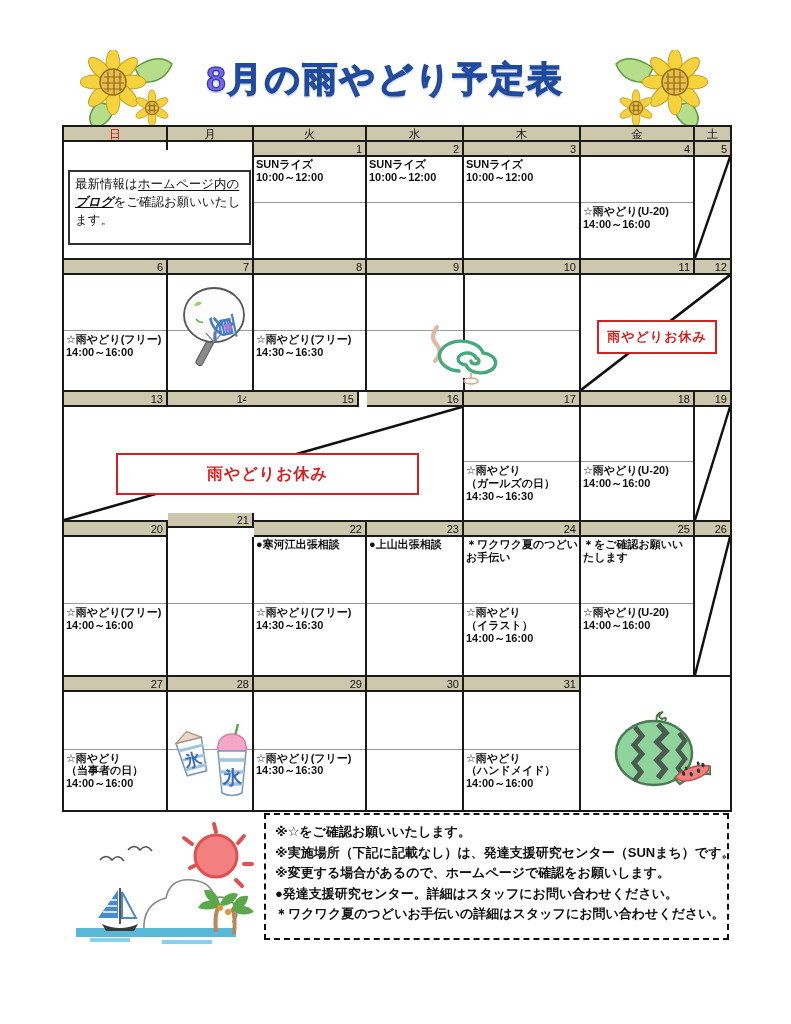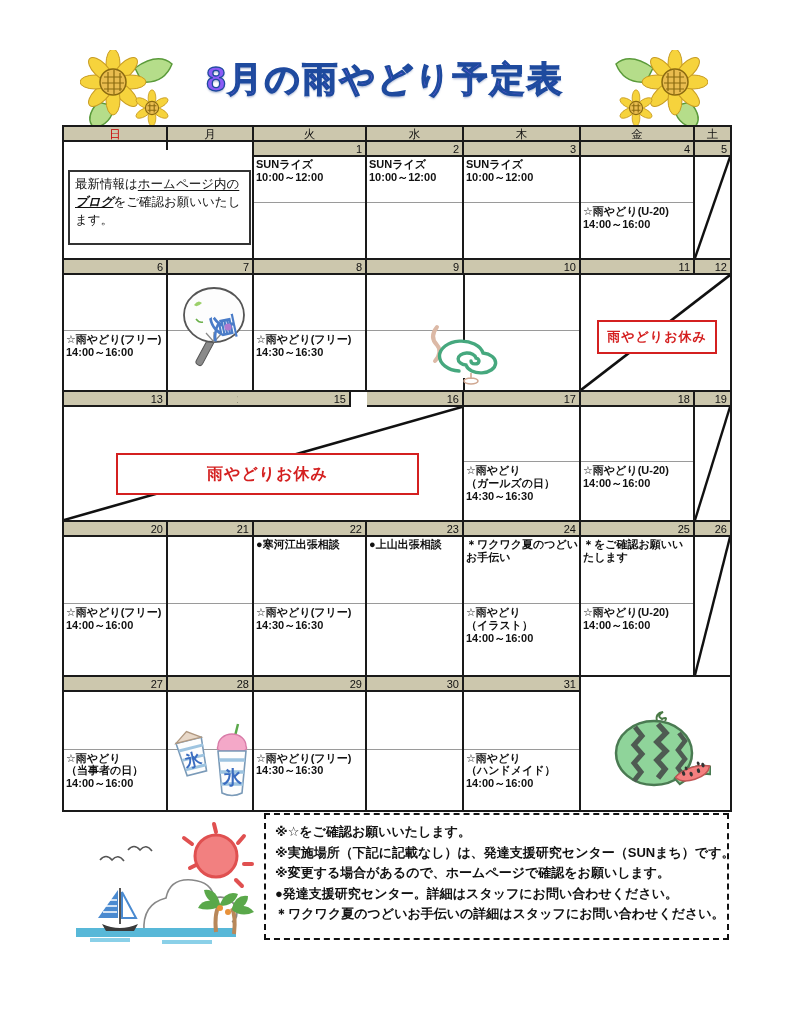--- a/index.html
+++ b/index.html
@@ -213,21 +213,21 @@
   </div>
   <div class="cell w2 last" style="left:517px;top:148px;width:149px;height:117px">
     <svg class="diag" viewBox="0 0 100 100" preserveAspectRatio="none">
         <line x1="0" y1="100" x2="100" y2="0" stroke="#111" stroke-width="2.6" vector-effect="non-scaling-stroke"></line>
       </svg>
     <div class="closed" style="left:16px;top:45px;width:120px;height:34px;font-size:13px">雨やどりお休み</div>
   </div>
 
   <div class="cell band" style="left:0;top:265px;width:104px;height:15px">13</div>
   <div class="cell band" style="left:104px;top:265px;width:86px;height:15px">14</div>
-  <div class="cell band" style="left:174px;top:265px;width:113px;height:15px">15</div>
+  <div class="cell band" style="left:182px;top:265px;width:113px;height:15px">15</div>
   <div class="cell band" style="left:303px;top:265px;width:97px;height:15px">16</div>
   <div class="cell band" style="left:400px;top:265px;width:117px;height:15px">17</div>
   <div class="cell band" style="left:517px;top:265px;width:114px;height:15px">18</div>
   <div class="cell band last" style="left:631px;top:265px;width:35px;height:15px">19</div>
 
   <div class="cell w3" style="left:0;top:280px;width:400px;height:115px">
     <svg class="diag" viewBox="0 0 100 100" preserveAspectRatio="none">
         <line x1="0" y1="100" x2="100" y2="0" stroke="#111" stroke-width="2.6" vector-effect="non-scaling-stroke"></line>
       </svg>
     <div class="closed" style="left:52px;top:46px;width:303px;height:42px;font-size:16px">雨やどりお休み</div>
@@ -247,21 +247,21 @@
       <span class="ln">14:00～16:00</span>
     </div>
   </div>
   <div class="cell w3 last" style="left:631px;top:280px;width:35px;height:115px">
     <svg class="diag" viewBox="0 0 100 100" preserveAspectRatio="none">
         <line x1="0" y1="100" x2="100" y2="0" stroke="#111" stroke-width="2.4" vector-effect="non-scaling-stroke"></line>
       </svg>
   </div>
 
   <div class="cell band" style="left:0;top:395px;width:104px;height:15px">20</div>
-  <div class="cell band" style="left:104px;top:395px;width:86px;height:15px">21</div>
+  <div class="cell band" style="left:104px;top:386px;width:86px;height:15px">21</div>
   <div class="cell band" style="left:190px;top:395px;width:113px;height:15px">22</div>
   <div class="cell band" style="left:303px;top:395px;width:97px;height:15px">23</div>
   <div class="cell band" style="left:400px;top:395px;width:117px;height:15px">24</div>
   <div class="cell band" style="left:517px;top:395px;width:114px;height:15px">25</div>
   <div class="cell band last" style="left:631px;top:395px;width:35px;height:15px">26</div>
 
   <div class="cell w4" style="left:0;top:410px;width:104px;height:140px">
     <div class="sub"></div>
     <div class="ev bot">
       <span class="ln">☆雨やどり(フリー)</span>

